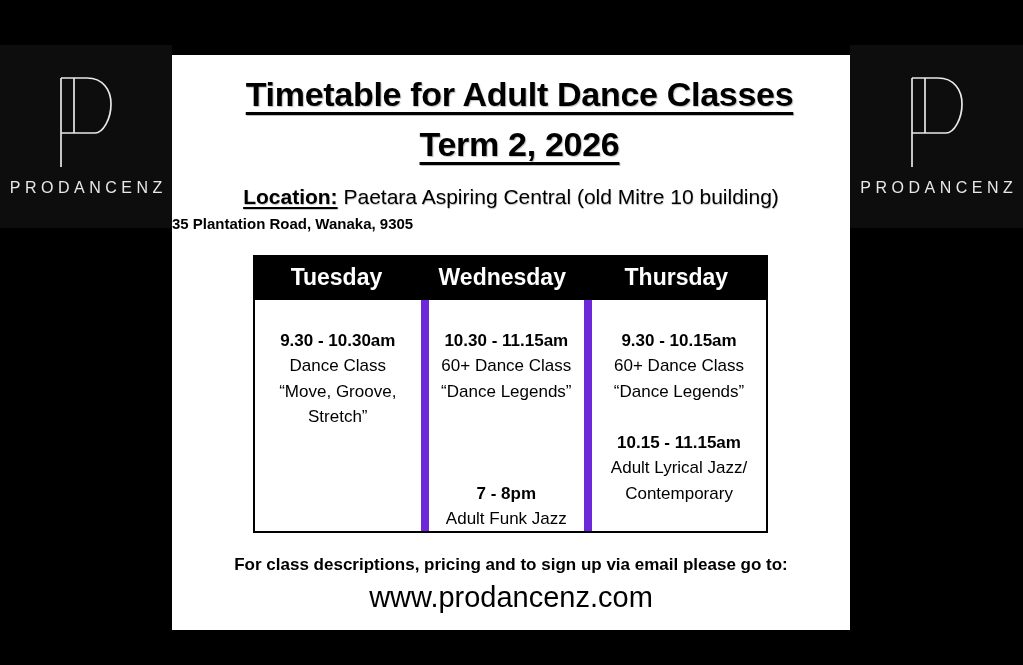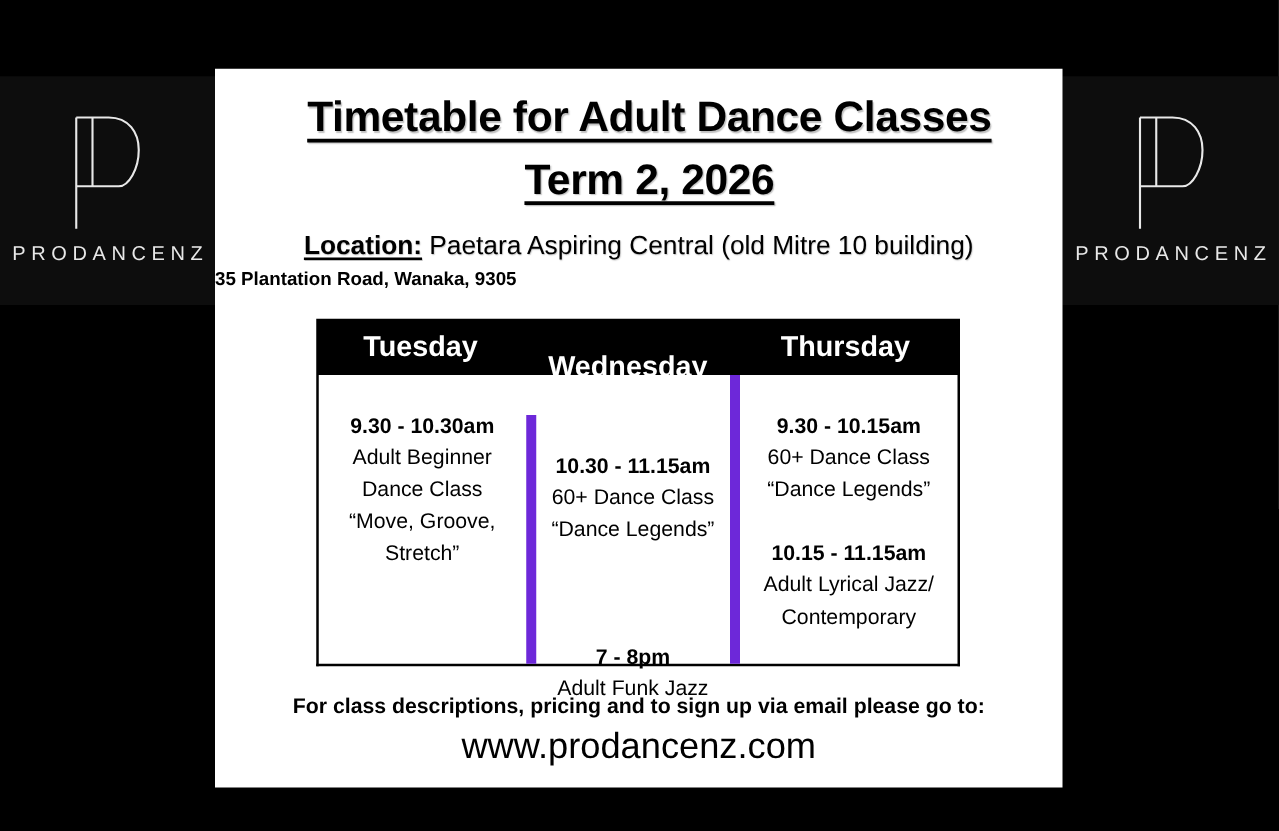--- a/index.html
+++ b/index.html
@@ -19,21 +19,21 @@
   .stage {
     position: relative;
     width: 1023px;
     height: 665px;
     background: var(--background);
     overflow: hidden;
   }
   
   .logo-block {
     position: absolute;
-    top: 61px;
+    top: 45px;
     height: 183px;
     background: var(--logo-panel);
     display: flex;
     flex-direction: column;
     align-items: center;
     justify-content: flex-start;
   }
   .logo-left  { left: 0;  width: 172px; }
   .logo-right { right: 0; width: 173px; }
   .monogram {
@@ -123,21 +123,21 @@
     font-weight: 700;
   }
   .tbody {
     display: flex;
     height: 233px;
     border: 2px solid #000;
     border-top: none;
     background: #fff;
   }
   .col-a { width: 32.4%; }
-  .col-b { width: 32.0%; margin-top: 32px; }
+  .col-b { width: 32.0%; }
   .col-c { width: 35.6%; }
   .bcol { padding-top: 2px; }
   .bcol + .bcol { border-left: 8px solid #6d28d9; }
   .line {
     height: 25.5px;
     line-height: 25.5px;
     text-align: center;
     font-size: 17px;
     white-space: nowrap;
   }
@@ -196,21 +196,20 @@
       <div class="thead">
         <div class="day col-a">Tuesday</div>
         <div class="day col-b">Wednesday</div>
         <div class="day col-c">Thursday</div>
       </div>
       <div class="tbody">
 
         <div class="bcol col-a">
           <div class="line"></div>
           <div class="line bold">9.30 - 10.30am</div>
-          <div class="line">Adult Beginner</div>
           <div class="line">Dance Class</div>
           <div class="line">“Move, Groove,</div>
           <div class="line">Stretch”</div>
         </div>
 
         <div class="bcol col-b">
           <div class="line"></div>
           <div class="line bold">10.30 - 11.15am</div>
           <div class="line">60+ Dance Class</div>
           <div class="line">“Dance Legends”</div>

